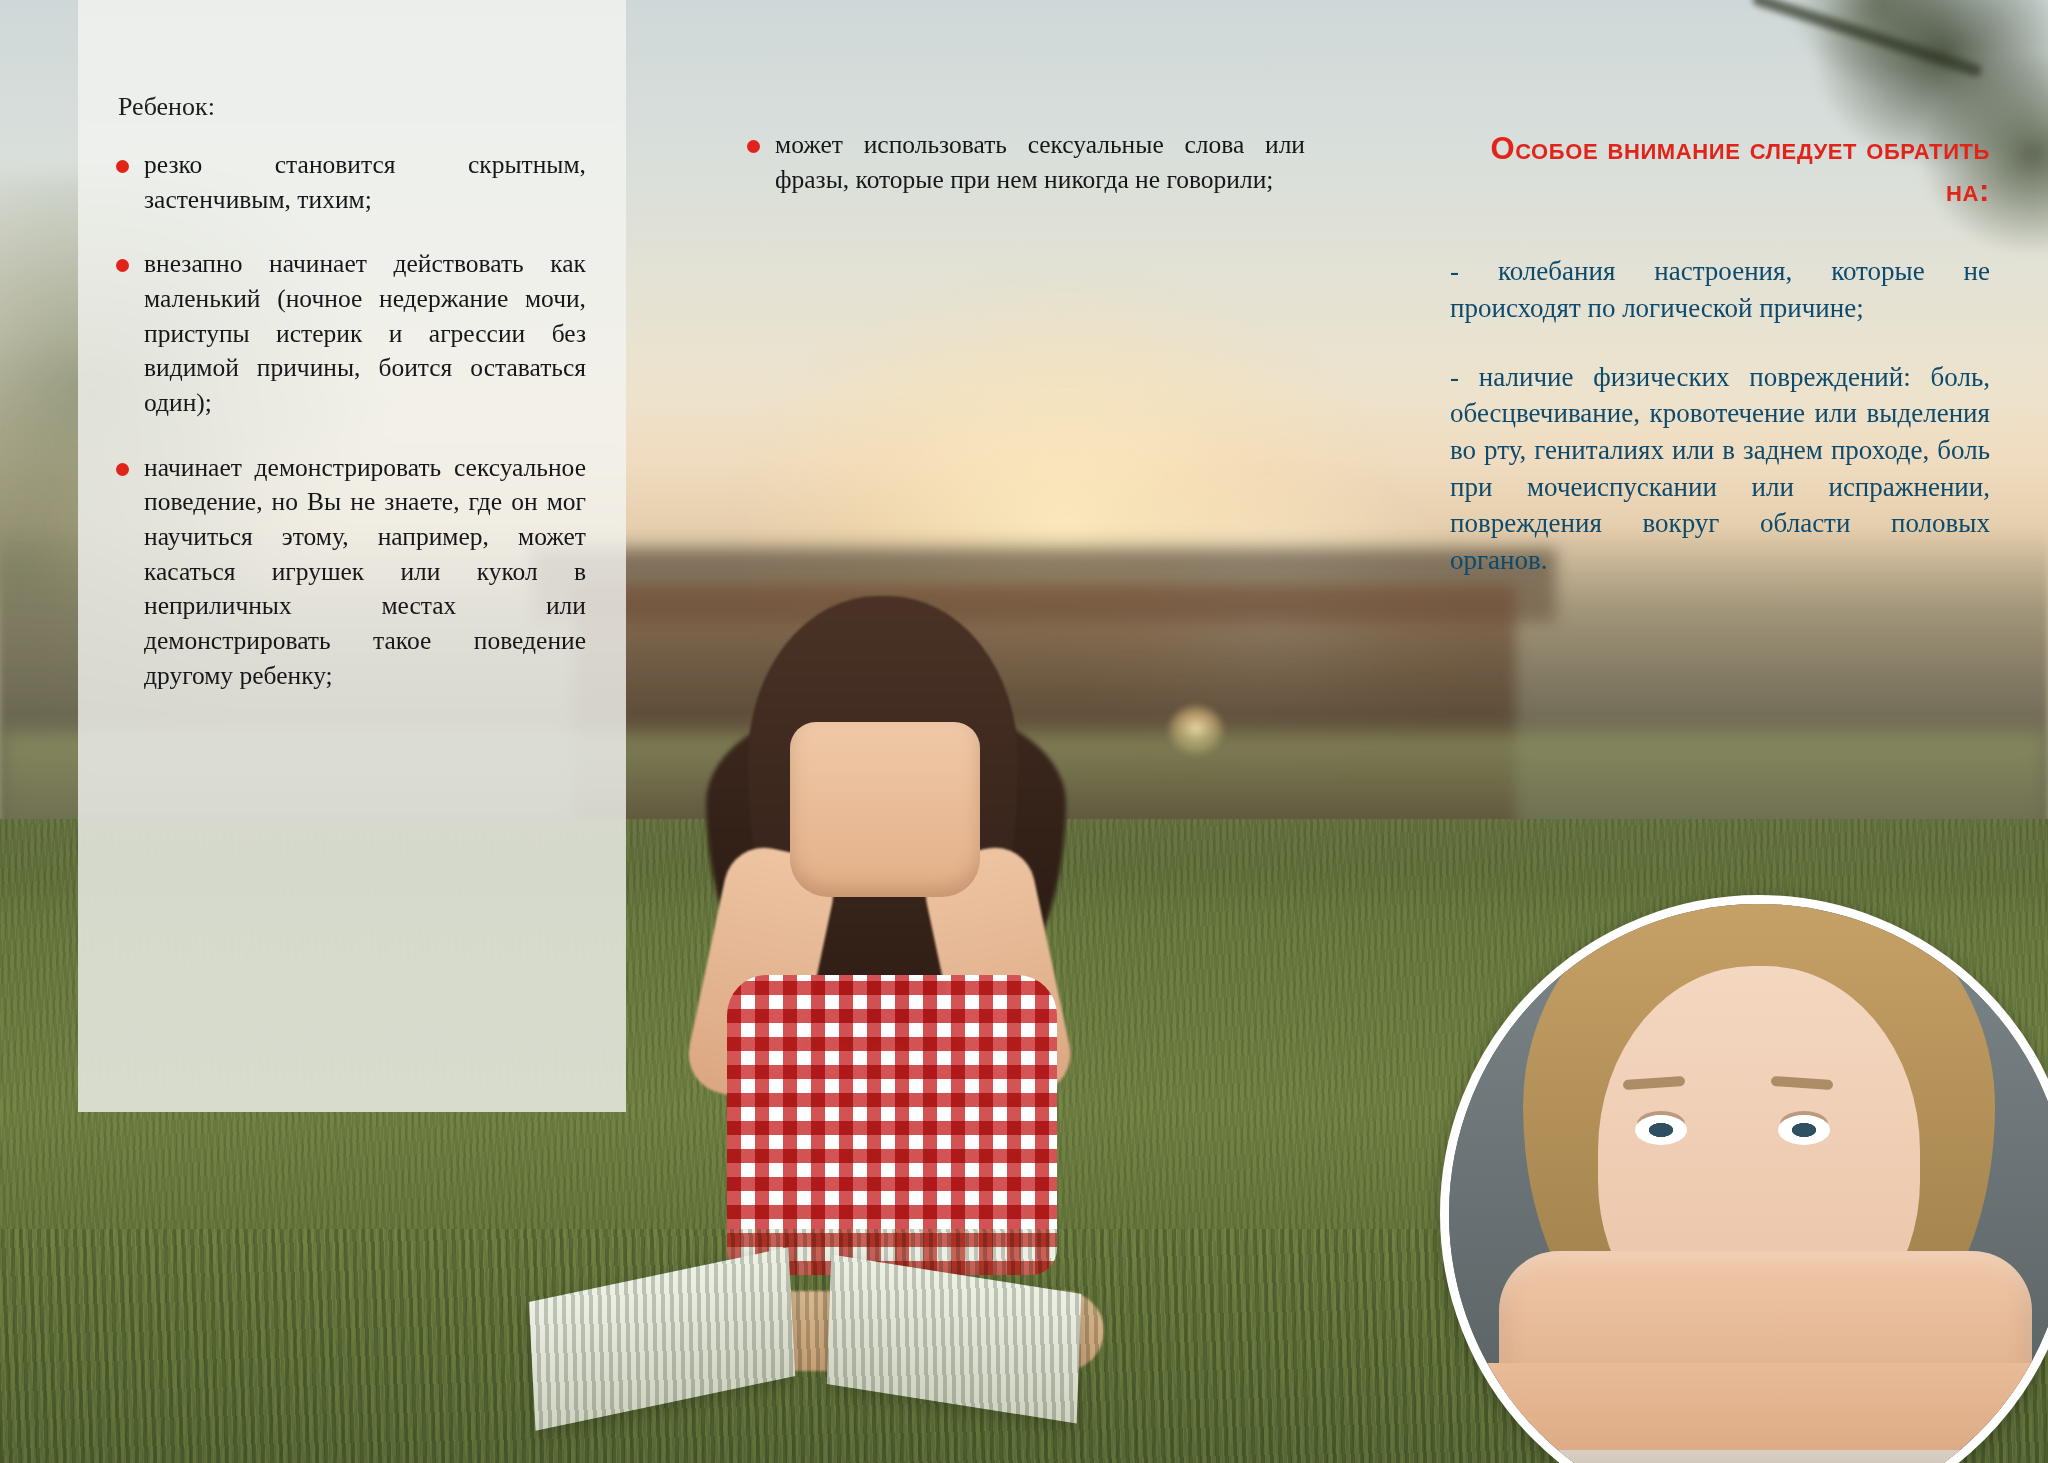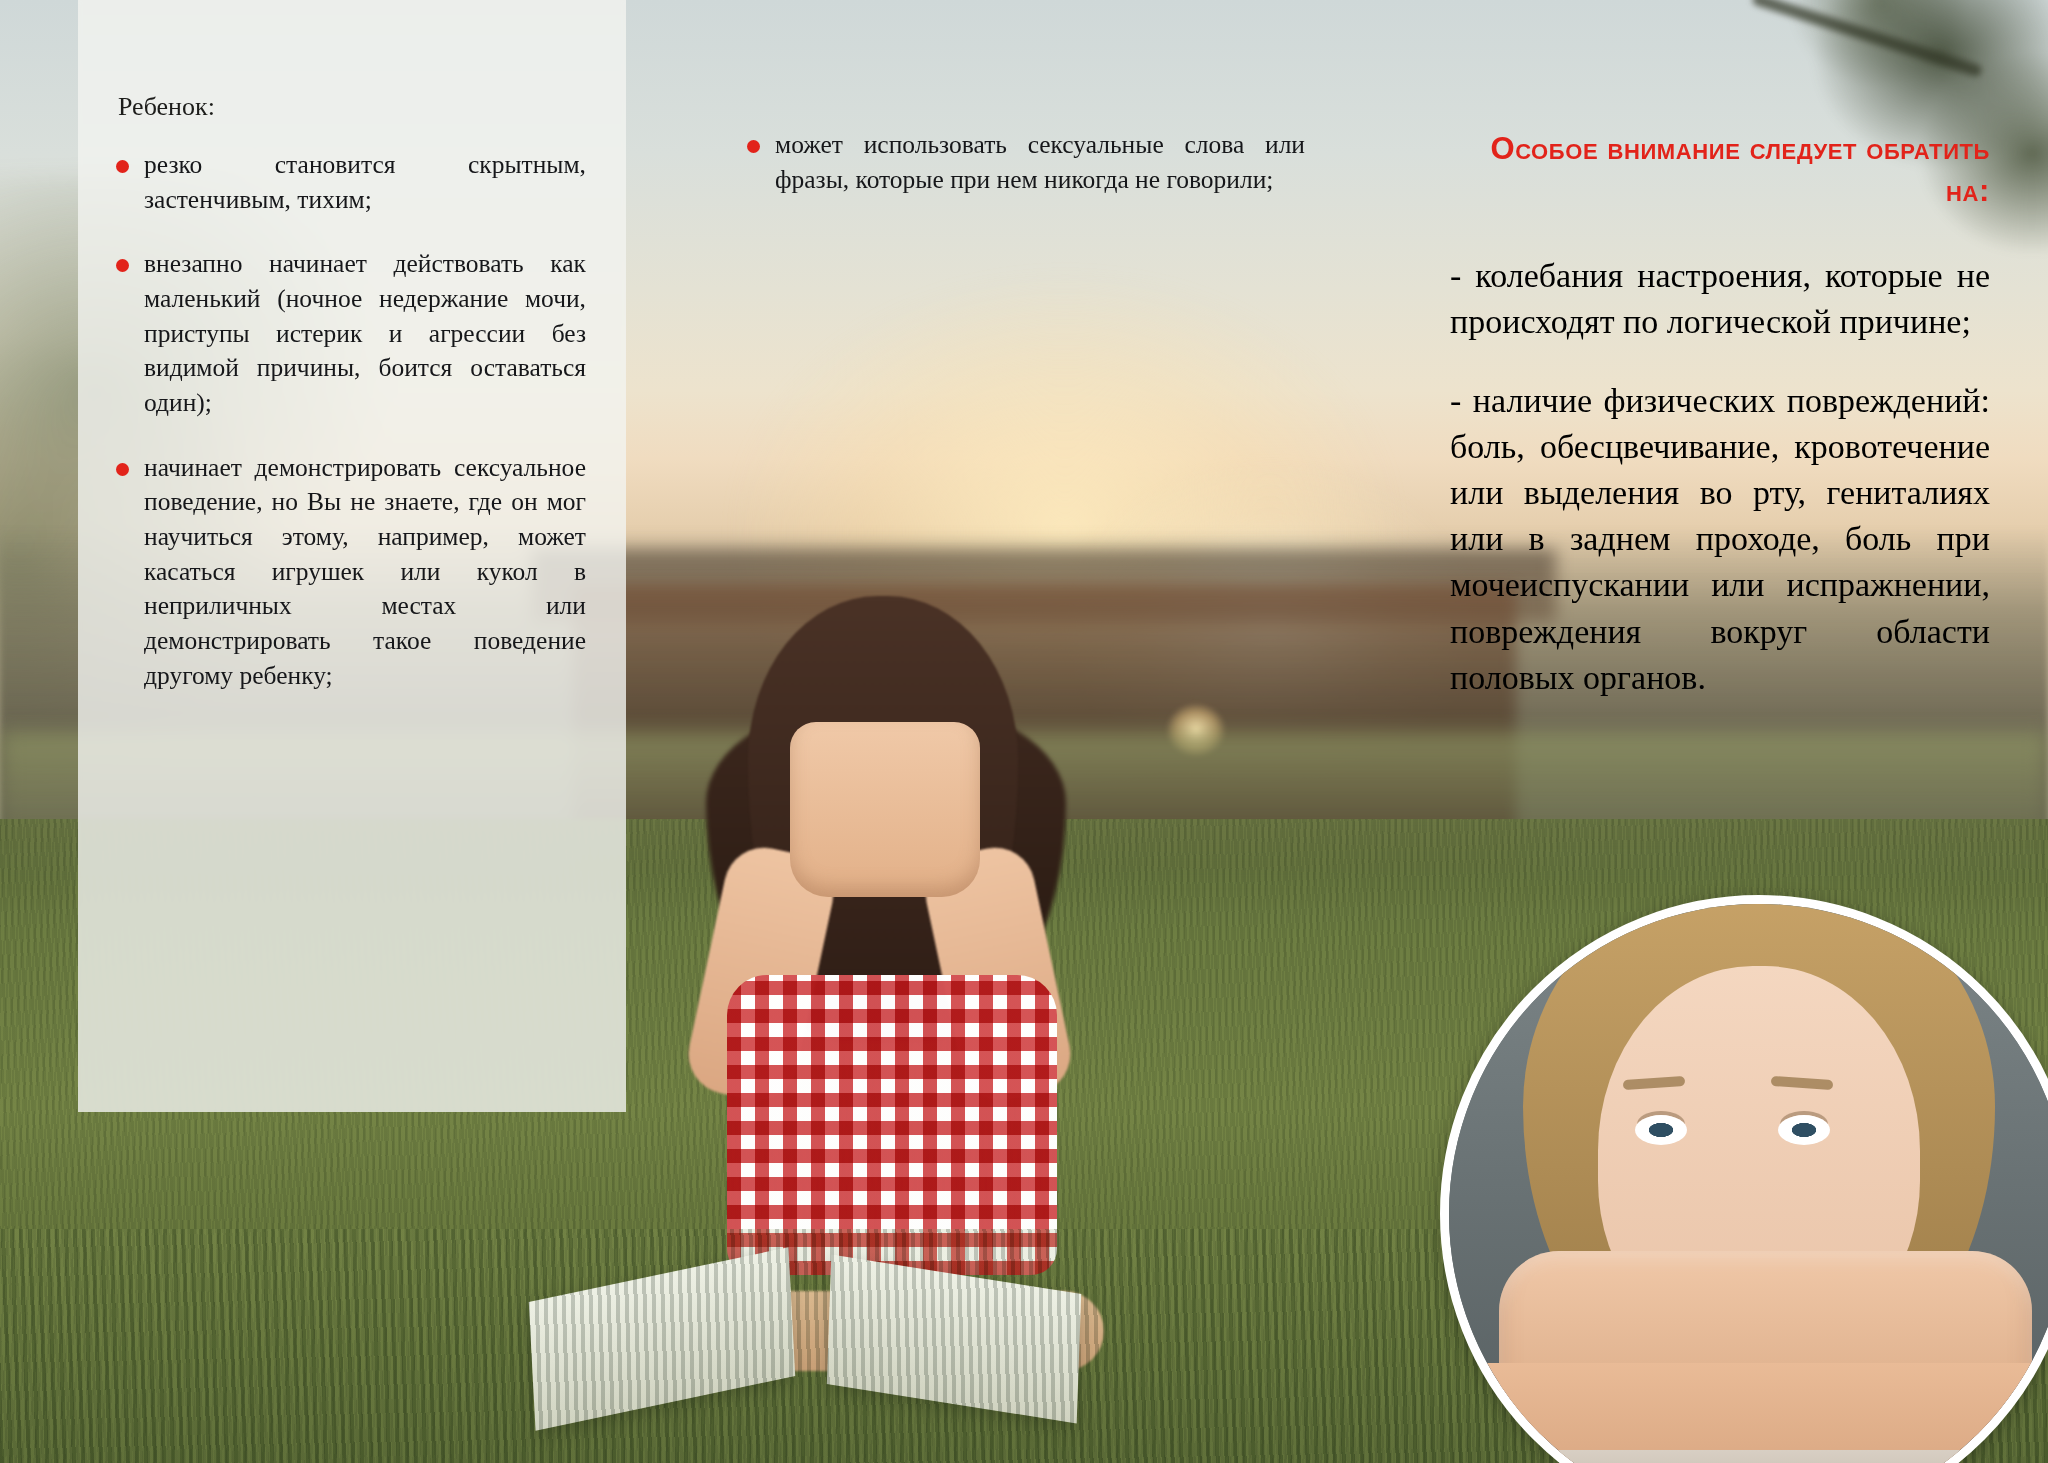--- a/index.html
+++ b/index.html
@@ -257,23 +257,23 @@
   .panel-right {
     position: absolute;
     left: 1450px; top: 128px; width: 540px;
   }
   .heading-red.right {
     text-align: right;
     font-size: 31px;
     margin-bottom: 42px;
   }
   .panel-right p {
-    font-size: 34px;
+    font-size: 27px;
     line-height: 1.36;
-    color: #000000;
+    color: #0c4a6e;
     text-align: justify;
     text-justify: inter-word;
     margin: 0 0 32px 0;
   }
 
   
   .circle-photo {
     position: absolute;
     right: -30px; bottom: -70px;
     width: 620px; height: 620px;

